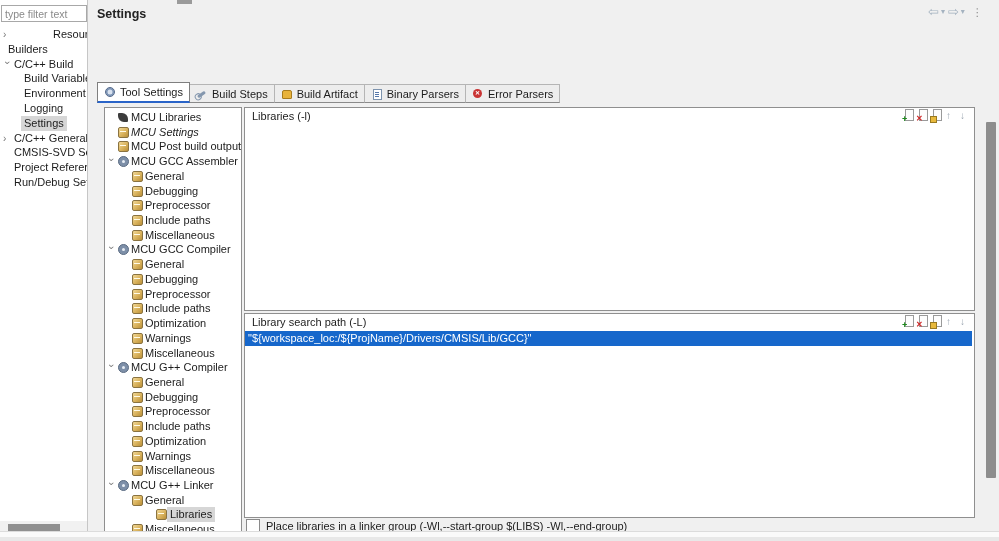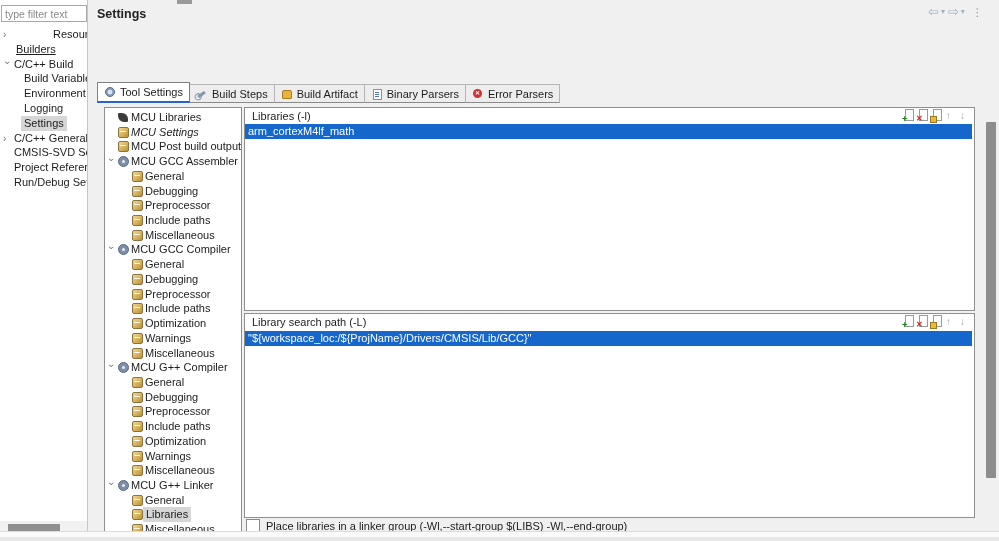--- a/index.html
+++ b/index.html
@@ -105,21 +105,21 @@
   <div class="frag frag-gray"></div>
 
   <div class="sidebar">
     <input class="filter" placeholder="type filter text" style="">
     <div id="sidebar-tree">
         <div class="s-row" style="top: 27px;">
           <span class="chev" style="left: 3px;">›</span>
           <span class="s-label" style="left: 20px; margin-left: 33px;">Resource</span>
         </div>
         <div class="s-row" style="top: 41.8px;">
-          <span class="s-label" style="left: 16px; text-decoration: underline;">Builders</span>
+          <span class="s-label" style="left: 8px;">Builders</span>
         </div>
         <div class="s-row" style="top: 56.6px;">
           <span class="chev exp" style="left: 3px;">›</span>
           <span class="s-label" style="left: 14px;">C/C++ Build</span>
         </div>
         <div class="s-row" style="top: 71.4px;">
           <span class="s-label" style="left: 24px;">Build Variables</span>
         </div>
         <div class="s-row" style="top: 86.2px;">
           <span class="s-label" style="left: 24px;">Environment</span>
@@ -298,21 +298,21 @@
       </div>
       <div class="t-row" style="top: 370px;">
         <span class="t-chev">›</span>
         <span class="t-icon ic-tool" style="left: 13px;"></span>
         <span class="t-label" style="left: 26px;">MCU G++ Linker</span>
       </div>
       <div class="t-row" style="top: 384.72px;">
         <span class="t-icon ic-cat" style="left: 27px;"></span>
         <span class="t-label" style="left: 40px;">General</span>
       </div>
-      <div class="t-row" style="top: 399.44px;">
+      <div class="t-row" style="top: 399.44px; margin-left: 24px;">
         <span class="t-icon ic-cat" style="left: 27px;"></span>
         <span class="t-label sel" style="left: 40px;">Libraries</span>
       </div>
       <div class="t-row" style="top: 414.16px;">
         <span class="t-icon ic-cat" style="left: 27px;"></span>
         <span class="t-label" style="left: 40px;">Miscellaneous</span>
       </div>
     </div>
 
   <div class="list-box box1">
@@ -332,21 +332,20 @@
             <span class="ov edit"></span>
           </span>
           <span class="tb-icon">
             <span class="arr">↑</span>
           </span>
           <span class="tb-icon">
             <span class="arr">↓</span>
           </span>
         </div>
     </div>
-    <div class="list-row selected">arm_cortexM4lf_math</div>
   </div>
 
   <div class="list-box box2">
     <div class="box-header">
       <span class="box-title">Library search path (-L)</span>
       <div class="tb" id="tb2">
           <span class="tb-icon">
             <span class="pg"></span>
             <span class="ov plus">+</span>
           </span>

